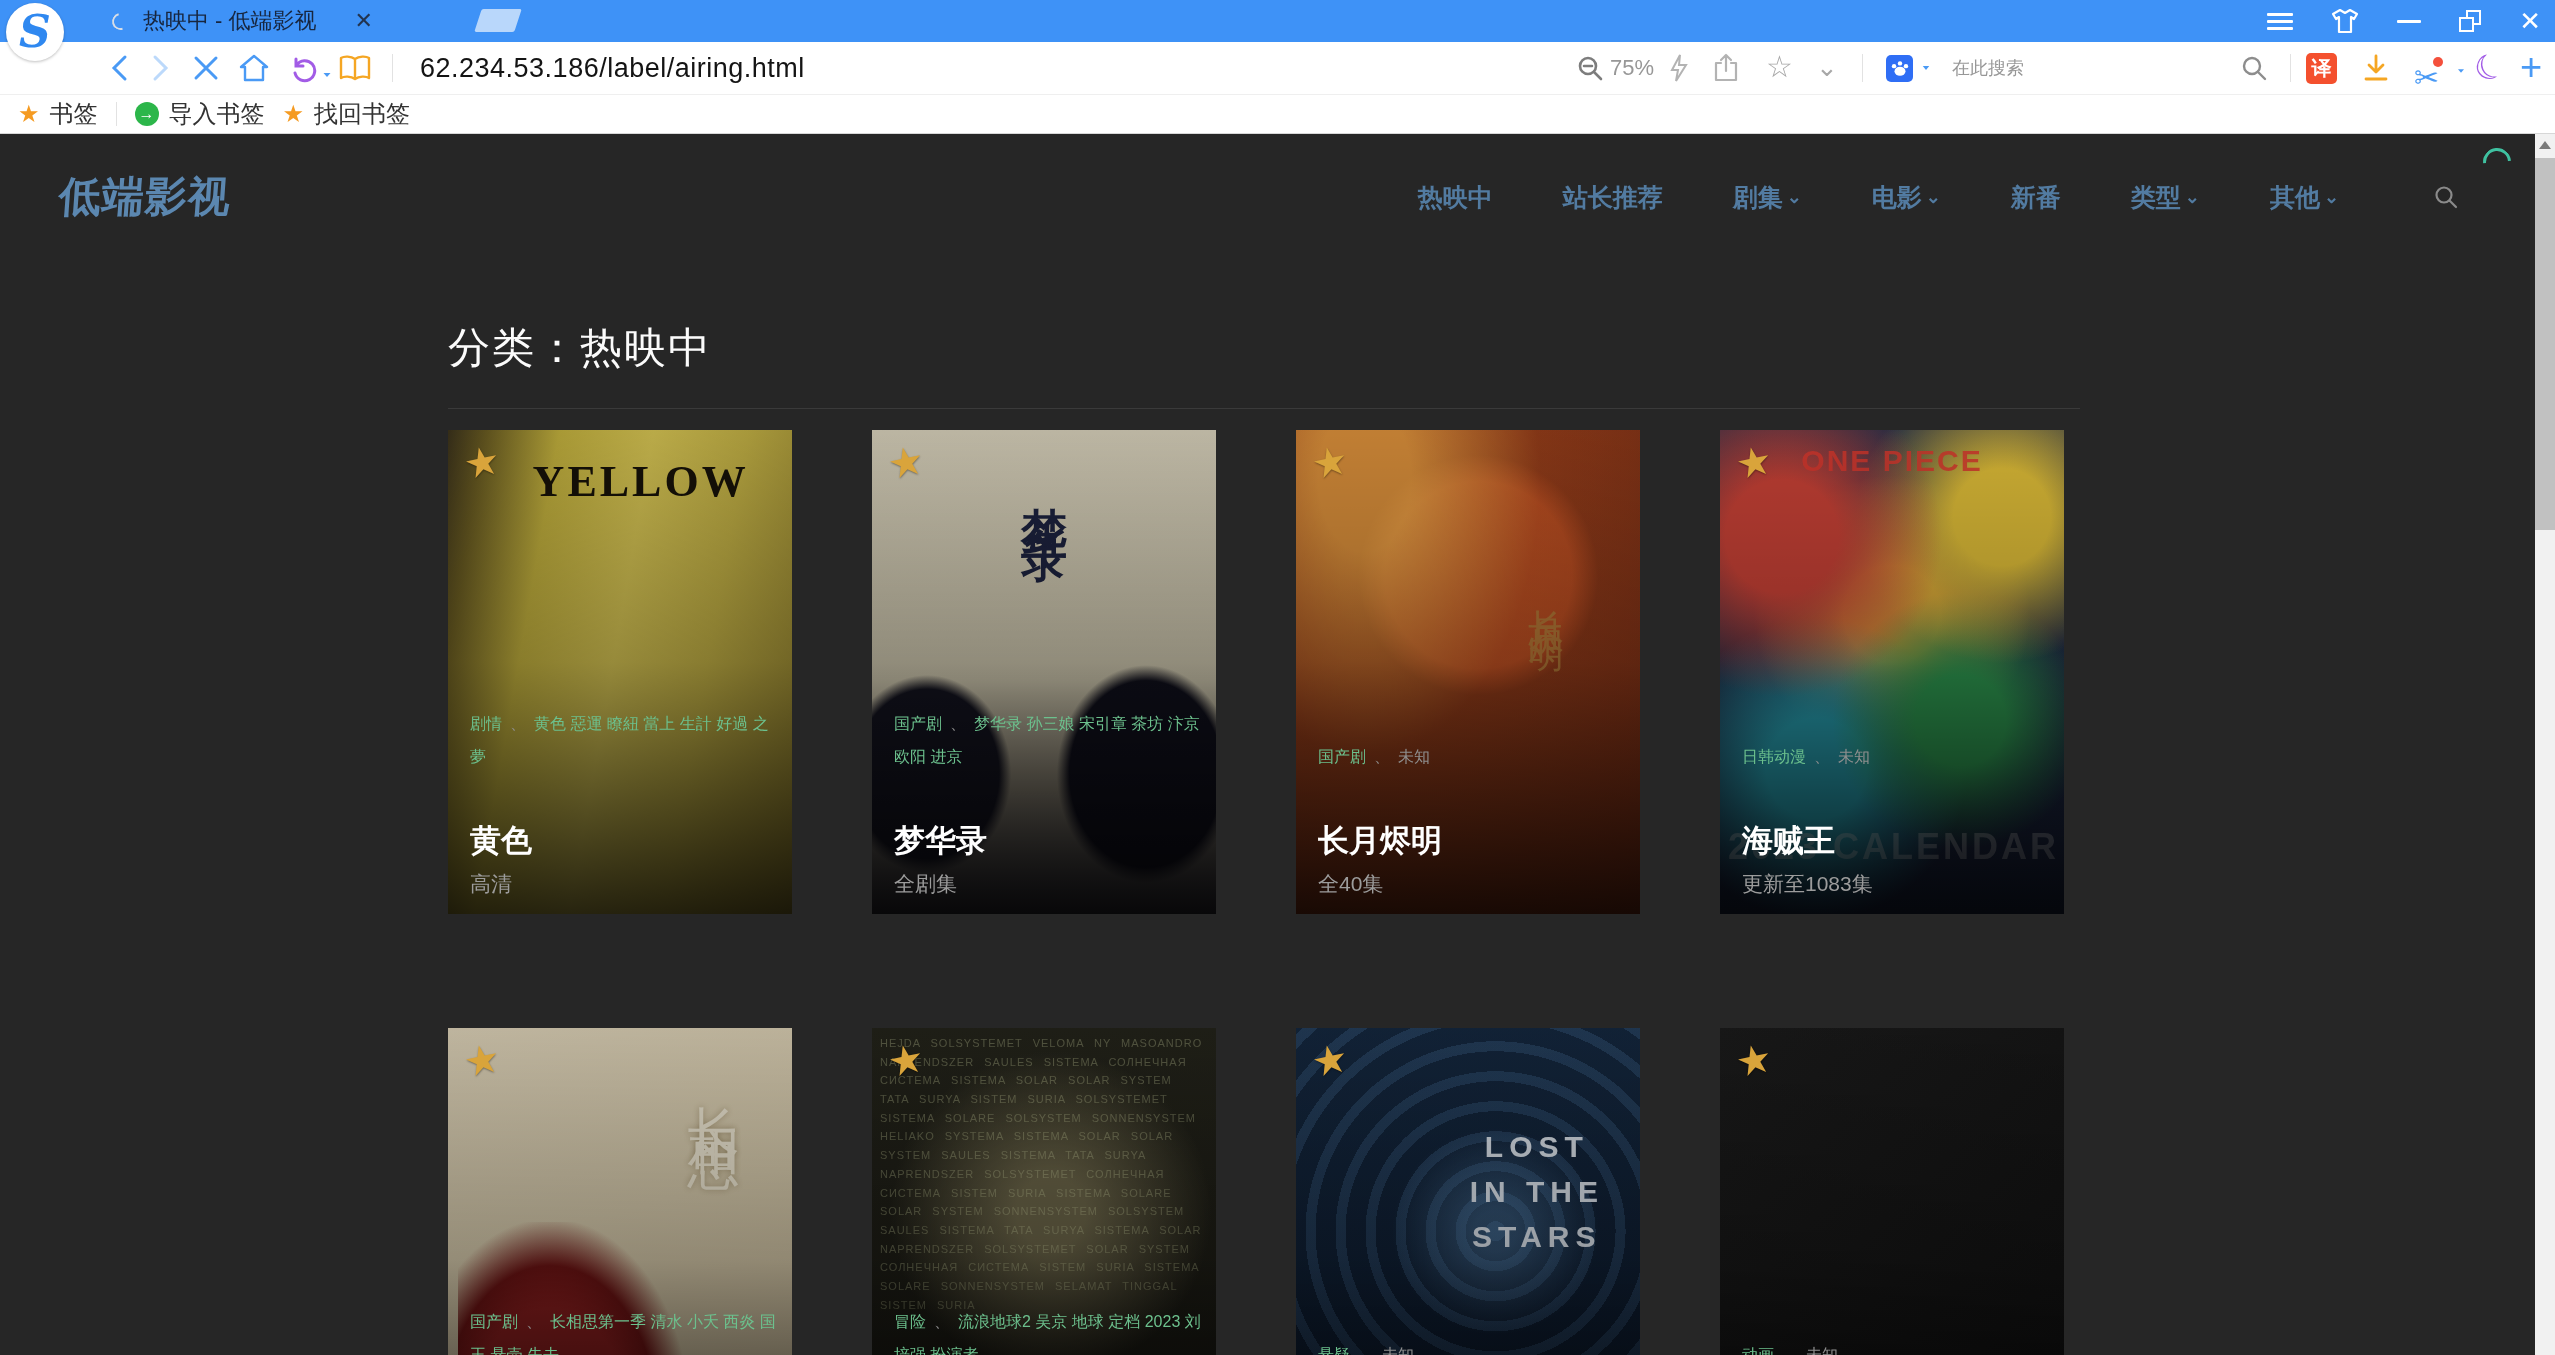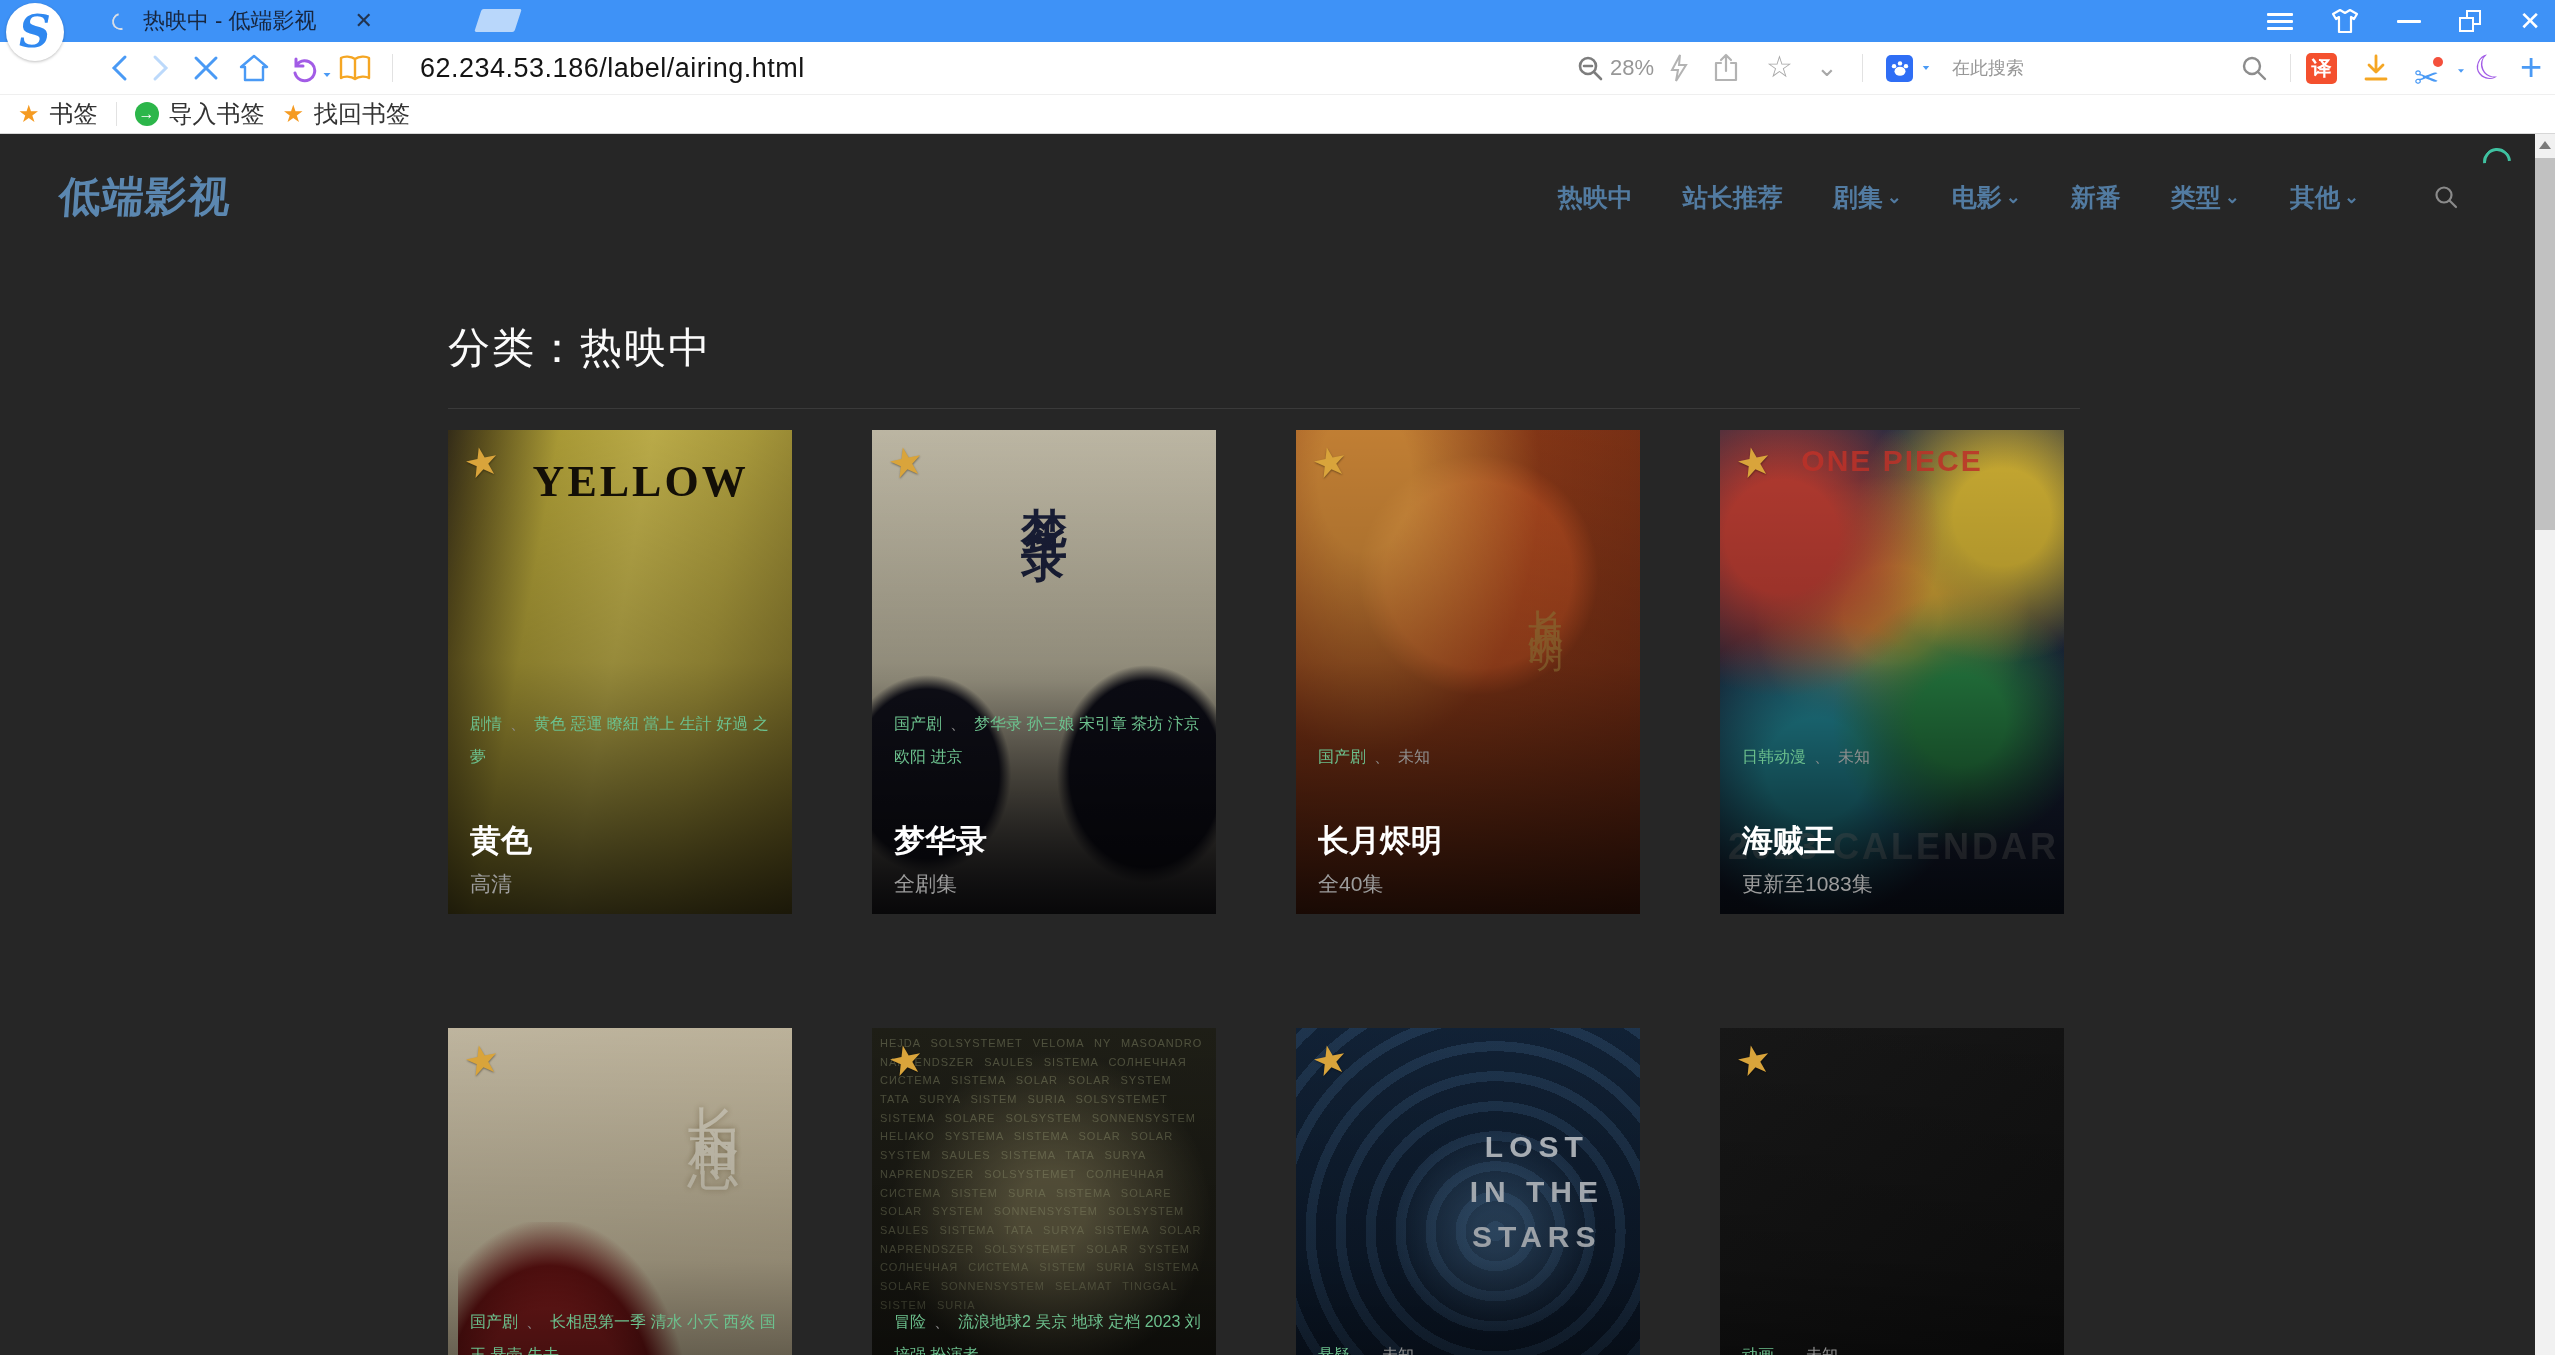--- a/index.html
+++ b/index.html
@@ -48,21 +48,21 @@
   
   .page { position:absolute; left:0; top:134px; width:2555px; height:1221px; background:#262626; overflow:hidden; }
   .scrollbar { position:absolute; right:0; top:0; width:20px; height:1221px; background:#f1f1f1; z-index:50; }
   .sb-up { height:22px; display:flex; align-items:center; justify-content:center; }
   .sb-up i { width:0; height:0; border-left:6px solid transparent; border-right:6px solid transparent; border-bottom:8px solid #7a7a7a; }
   .sb-thumb { position:absolute; left:0; top:24px; width:20px; height:372px; background:#c1c1c1; }
   .load-arc { position:absolute; right:44px; top:14px; width:28px; height:28px; border-radius:50%; border:3px solid transparent; border-top-color:#3fc1a0; border-left-color:#3fc1a0; transform:rotate(40deg); }
 
   .site-header { height:126px; display:flex; align-items:center; justify-content:space-between; padding:0 96px 0 59px; }
   .logo { color:#5b87b0; font-size:42px; font-weight:800; letter-spacing:1px; transform:skewX(-4deg); }
-  .nav { display:flex; align-items:center; gap:50px; }
+  .nav { display:flex; align-items:center; gap:70px; }
   .nav-item { color:#527ba1; font-size:25px; font-weight:bold; display:flex; align-items:center; gap:4px; }
   .nav-item .dd { font-size:18px; color:#527ba1; }
   .nav-search { margin-left:24px; }
 
   .content { margin-left:448px; width:1632px; }
   .page-title { margin-top:60px; color:#fbfbfb; font-size:42px; font-weight:500; letter-spacing:2px; }
   .divider { margin-top:32px; border-top:1px solid #3a3a3a; }
   .cards { margin-top:21px; display:grid; grid-template-columns:repeat(4,344px); column-gap:80px; row-gap:114px; }
 
   .card { position:relative; width:344px; height:484px; background:#000; overflow:hidden; }
@@ -176,21 +176,21 @@
   <div class="sep abs" style="left:392px"></div>
 
   <div class="abs url-text" style="left:420px">62.234.53.186/label/airing.html</div>
 
   <div class="tb-ico abs" style="left:1576px">
     <svg width="28" height="28" viewBox="0 0 28 28">
         <circle cx="12" cy="12" r="8" fill="none" stroke="#7d7d7d" stroke-width="2.6"></circle>
         <path d="M8 12 L16 12 M18 18 L25 25" stroke="#7d7d7d" stroke-width="2.6" stroke-linecap="round"></path>
       </svg>
   </div>
-  <div class="abs gray-txt" style="left:1610px">28%</div>
+  <div class="abs gray-txt" style="left:1610px">75%</div>
   <div class="tb-ico abs" style="left:1668px">
     <svg width="22" height="30" viewBox="0 0 22 30">
         <path d="M12 2 L4 17 L10 17 L8 28 L18 12 L11 12 Z" fill="none" stroke="#b3b3b3" stroke-width="2"></path>
       </svg>
   </div>
   <div class="tb-ico abs" style="left:1712px">
     <svg width="28" height="30" viewBox="0 0 28 30">
         <path d="M9 10 L4 10 L4 27 L24 27 L24 10 L19 10 M14 2 L14 18 M9 7 L14 2 L19 7" fill="none" stroke="#b3b3b3" stroke-width="2.2" stroke-linecap="round" stroke-linejoin="round"></path>
       </svg>
   </div>

